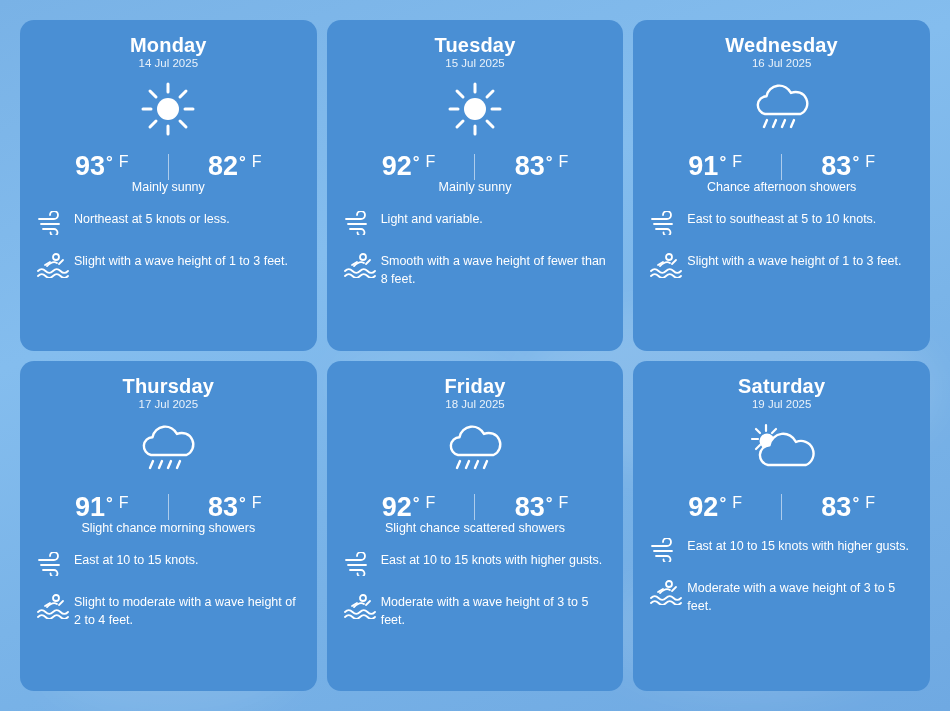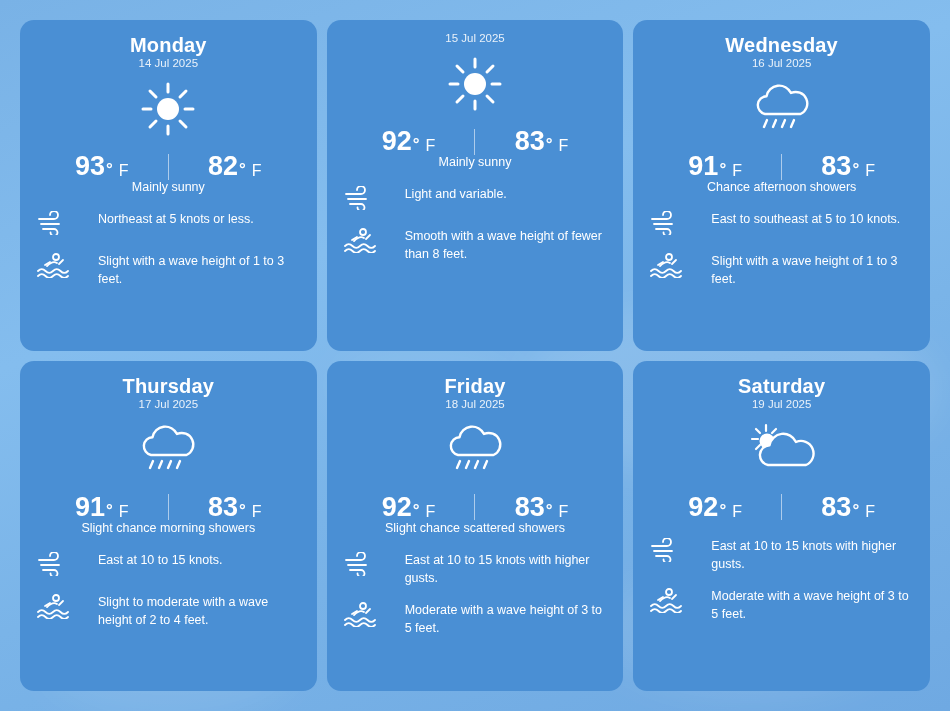--- a/index.html
+++ b/index.html
@@ -73,21 +73,21 @@
   }
   .temps {
     display: flex;
     align-items: center;
     justify-content: center;
     gap: 0px;
     margin-top: 10px;
   }
   .temp-block {
     display: flex;
-    align-items: flex-end;
+    align-items: flex-start;
     justify-content: center;
     width: 120px;
   }
   .temp-val {
     font-size: 27px;
     font-weight: bold;
     line-height: 1;
   }
   .temp-deg {
     font-size: 17px;
@@ -112,21 +112,21 @@
   }
   .details {
     margin-top: 14px;
     display: flex;
     flex-direction: column;
     gap: 12px;
   }
   .detail-row {
     display: flex;
     align-items: flex-start;
-    gap: 28px;
+    gap: 4px;
   }
   .detail-icon {
     flex: 0 0 34px;
     width: 34px;
     height: 30px;
     display: flex;
     align-items: center;
     justify-content: center;
   }
   .detail-text {
@@ -205,20 +205,21 @@
                 <path d="M1 24 c2.5 -2.5 5 -2.5 7.5 0 2.5 2.5 5 2.5 7.5 0 2.5 -2.5 5 -2.5 7.5 0 2.5 2.5 5 2.5 7.5 0"></path>
               </g>
             </svg>
           </div>
           <div class="detail-text">Slight with a wave height of 1 to 3 feet.</div>
         </div>
       </div>
     </div>
 
     <div class="card">
+      <div class="day-name">Tuesday</div>
       <div class="day-date">15 Jul 2025</div>
       <div class="icon-wrap">
         <svg width="58" height="58" viewBox="0 0 58 58" aria-hidden="true">
           <circle cx="29" cy="29" r="11" fill="#ffffff"></circle>
           <g stroke="#ffffff" stroke-width="3" stroke-linecap="round">
             <line x1="29" y1="4" x2="29" y2="12"></line>
             <line x1="29" y1="46" x2="29" y2="54"></line>
             <line x1="4" y1="29" x2="12" y2="29"></line>
             <line x1="46" y1="29" x2="54" y2="29"></line>
             <line x1="11" y1="11" x2="17" y2="17"></line>

